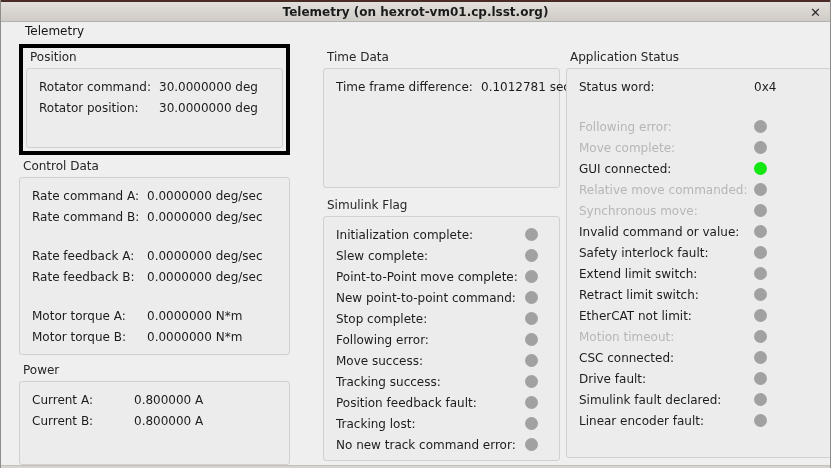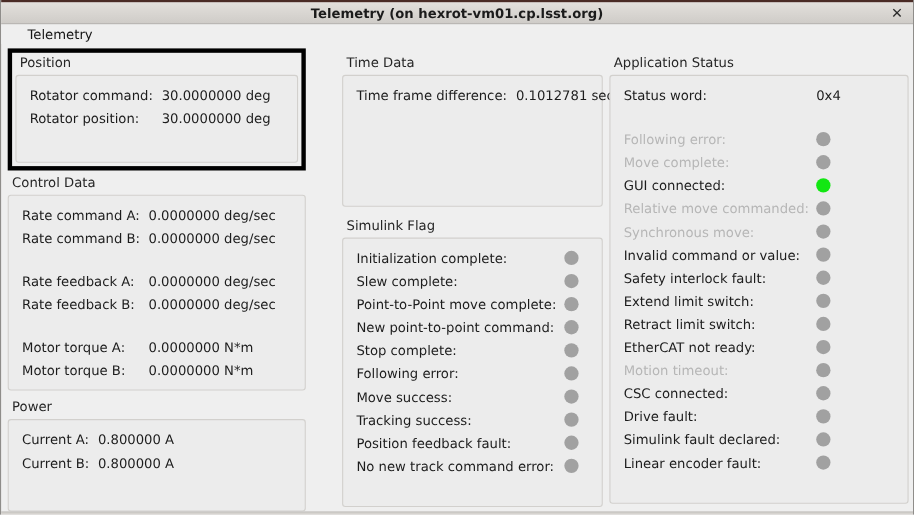--- a/index.html
+++ b/index.html
@@ -45,20 +45,21 @@
     background: #efefef;
     padding-left: 20px;
   }
   .menu-item { padding: 1px 4px; color: #141414; }
   
   .content {
     flex: 1 1 auto;
     display: flex;
     padding: 0 0 0 6px;
     gap: 4px;
+    margin-left: 12px;
   }
   .col { display: flex; flex-direction: column; }
   .col-left   { width: 271px; flex: 0 0 271px; }
   .col-mid    { width: 266px; flex: 0 0 266px; margin-left: 0; padding-left: 29px; }
   .col-right  { width: 272px; flex: 0 0 272px; margin-left: 2px; }
 
   .section-title {
     height: 15px; line-height: 15px;
     margin: 0 0 3px 4px;
     color: #262626;
@@ -81,21 +82,21 @@
   .kv-row {
     display: grid;
     height: 21px;
     align-items: center;
     padding-left: 12px;
     white-space: nowrap;
   }
   .kv-row.spacer { height: 18px; }
   .pos-grid  .kv-row { grid-template-columns: 120px auto; }
   .ctrl-grid .kv-row { grid-template-columns: 115px auto; }
-  .pow-grid  .kv-row { grid-template-columns: 69px auto; }
+  .pow-grid  .kv-row { grid-template-columns: 69px auto; gap: 33px; }
   .time-grid .kv-row { grid-template-columns: 145px auto; }
   .stat-word-row { grid-template-columns: 175px auto; }
   
   .led-row {
     display: grid;
     height: 21px;
     align-items: center;
     padding-left: 12px;
     white-space: nowrap;
   }
@@ -276,20 +277,24 @@
             <div class="led-row">
               <span class="k">Tracking success:</span>
               <span class="led" style="background: rgb(161, 161, 161);"></span>
             </div>
 
             <div class="led-row">
               <span class="k">Position feedback fault:</span>
               <span class="led" style="background: rgb(161, 161, 161);"></span>
             </div>
 
+            <div class="led-row">
+              <span class="k">Tracking lost:</span>
+              <span class="led" style="background: rgb(161, 161, 161);"></span>
+            </div>
 
             <div class="led-row">
               <span class="k">No new track command error:</span>
               <span class="led" style="background: rgb(161, 161, 161);"></span>
             </div>
           </div>
       </div>
 
     </div>
 
@@ -344,21 +349,21 @@
                 <span class="k">Extend limit switch:</span>
                 <span class="led" style="background: rgb(161, 161, 161);"></span>
               </div>
 
               <div class="led-row">
                 <span class="k">Retract limit switch:</span>
                 <span class="led" style="background: rgb(161, 161, 161);"></span>
               </div>
 
               <div class="led-row">
-                <span class="k">EtherCAT not ready:</span>
+                <span class="k">EtherCAT not limit:</span>
                 <span class="led" style="background: rgb(161, 161, 161);"></span>
               </div>
 
 
               <div class="led-row disabled">
                 <span class="k">Motion timeout:</span>
                 <span class="led" style="background: rgb(161, 161, 161);"></span>
               </div>
 
               <div class="led-row">

